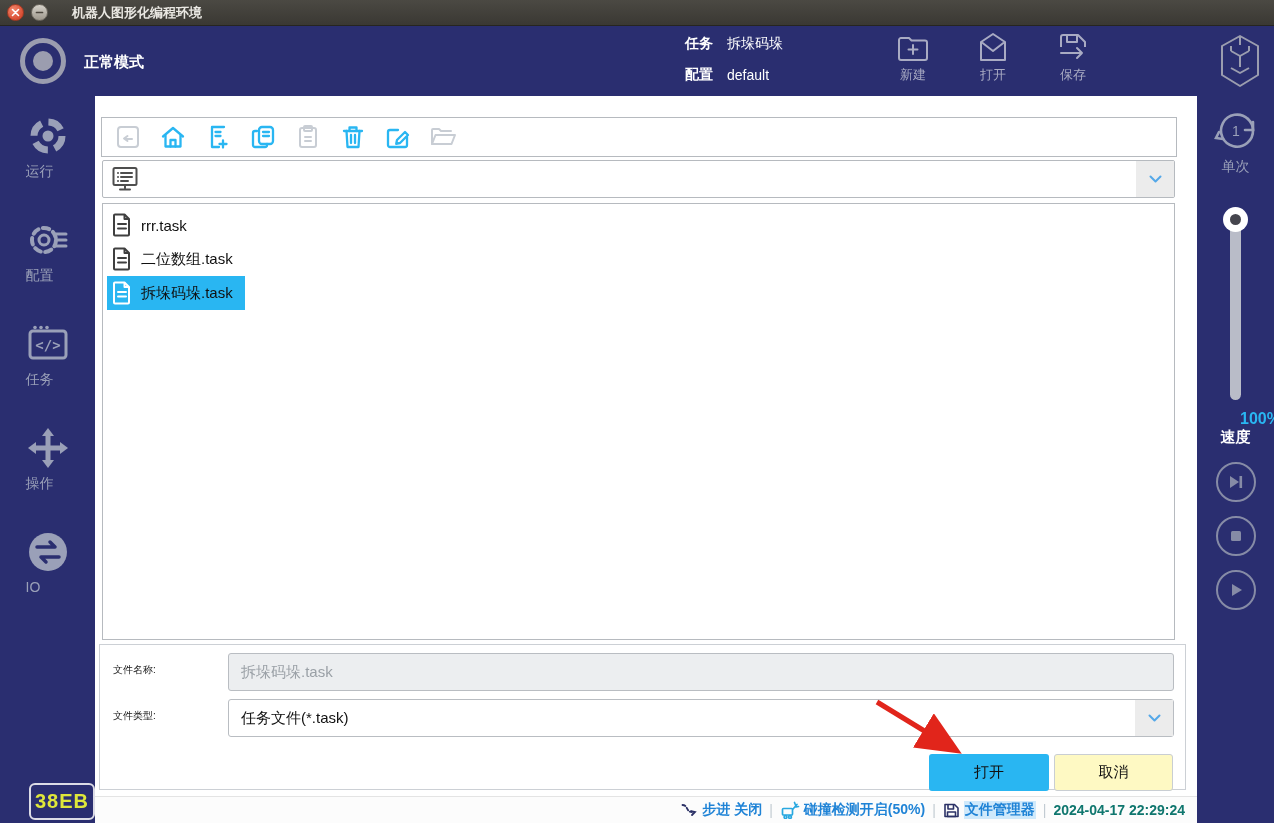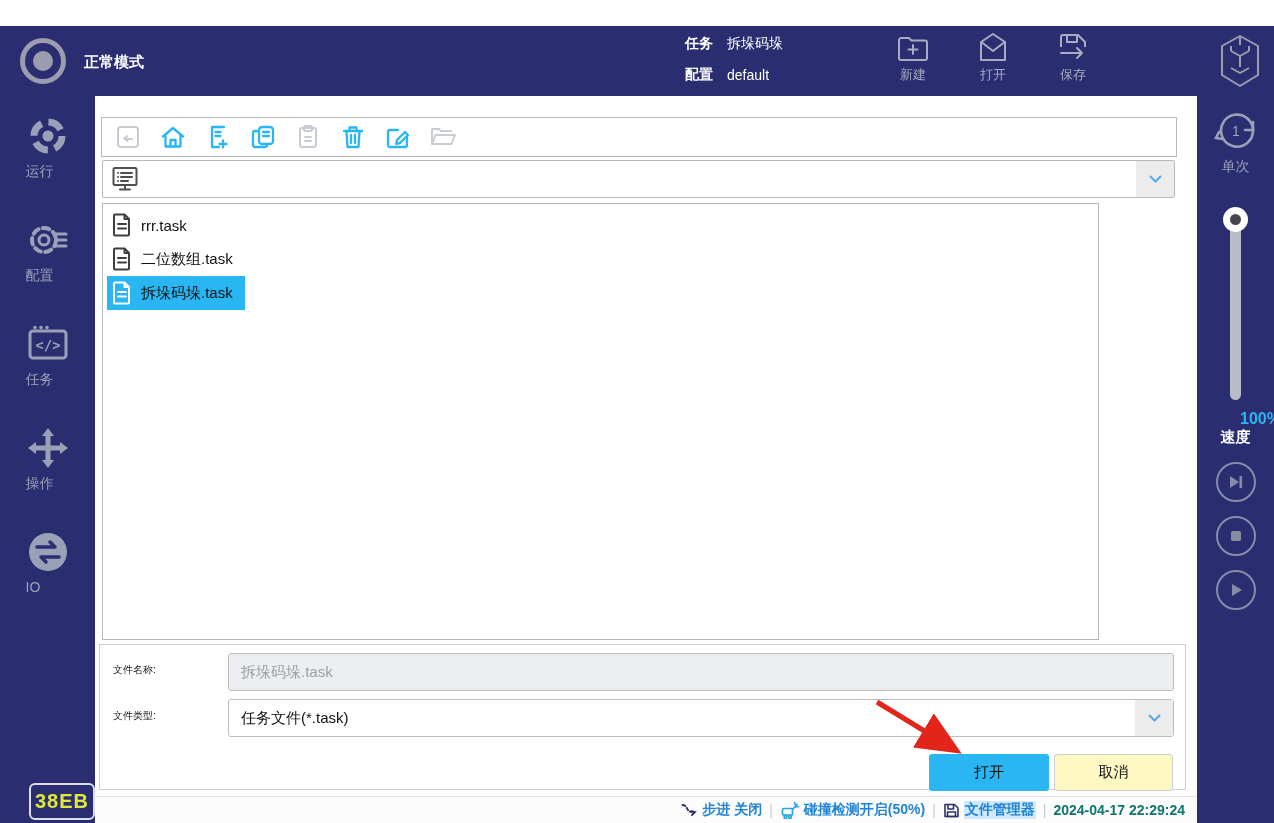--- a/index.html
+++ b/index.html
@@ -60,21 +60,21 @@
   
   .main { position:absolute; left:95px; top:96px; width:1102px; height:700px; background:#fff; }
   .toolbar { position:absolute; left:6px; top:21px; width:1076px; height:40px;
     border:1px solid #b6babf; display:flex; align-items:center; gap:19px; padding:0 13px; }
   .ti { color:#29b6f2; cursor:pointer; display:flex; }
   .ti.off { color:#c8cdd4; }
   .pathbar { position:absolute; left:7px; top:64px; width:1073px; height:38px;
     border:1px solid #b6babf; border-radius:2px; display:flex; align-items:center; padding-left:8px; }
   .pathbar .dd { position:absolute; right:0; top:0; width:38px; height:36px; background:#ececec;
     display:flex; align-items:center; justify-content:center; cursor:pointer; }
-  .filelist { position:absolute; left:7px; top:107px; width:997px; height:437px;
+  .filelist { position:absolute; left:7px; top:107px; width:1073px; height:437px;
     border:1px solid #b6babf; padding:4px 2px; }
   .file-row { height:34px; display:flex; align-items:center; padding-left:2px; cursor:pointer; }
   .file-pill { display:inline-flex; align-items:center; gap:9px; height:34px; padding:0 12px 0 5px;
     color:#3f3f3f; }
   .file-row.selected .file-pill { background:#29b6f2; color:#fff; }
   .fname { font-size:15px; color:#101010; }
   .formbox { position:absolute; left:4px; top:548px; width:1087px; height:146px; border:1px solid #ccd0d5; }
   .flabel { position:absolute; left:13px; font-size:10px; color:#1a1a1a; }
   .fn-input { position:absolute; left:128px; top:8px; width:946px; height:38px; background:#eceef0;
     border:1px solid #b9bdc2; border-radius:3px; color:#9aa0a6; font-size:15px; padding:0 12px;
@@ -97,20 +97,33 @@
   .st-item { display:flex; align-items:center; gap:4px; color:#1f83d6; font-weight:bold; cursor:pointer; }
   .st-sep { color:#c2cbd2; font-weight:normal; }
   .st-hl { background:#cfe9fb; padding:0 1px; }
   .st-time { color:#0f766e; font-weight:bold; }
 </style>
 </head>
 <body>
 
 <div class="app">
 
+  <div class="titlebar">
+    <div class="tb-btn tb-close">
+      <svg width="9" height="9" viewBox="0 0 9 9">
+          <path d="M1.5 1.5l6 6M7.5 1.5l-6 6" stroke="#fff" stroke-width="1.6" stroke-linecap="round"></path>
+        </svg>
+    </div>
+    <div class="tb-btn tb-min">
+      <svg width="9" height="9" viewBox="0 0 9 9">
+          <path d="M1.5 4.5h6" stroke="#4b463e" stroke-width="1.7" stroke-linecap="round"></path>
+        </svg>
+    </div>
+    <div class="tb-title">机器人图形化编程环境</div>
+  </div>
 
   <div class="header">
     <div class="mode-ind">
       <div class="mode-dot"></div>
     </div>
     <div class="mode-label">正常模式</div>
 
     <div class="hdr-meta">
       <div class="row">
         <span class="lbl">任务</span>

